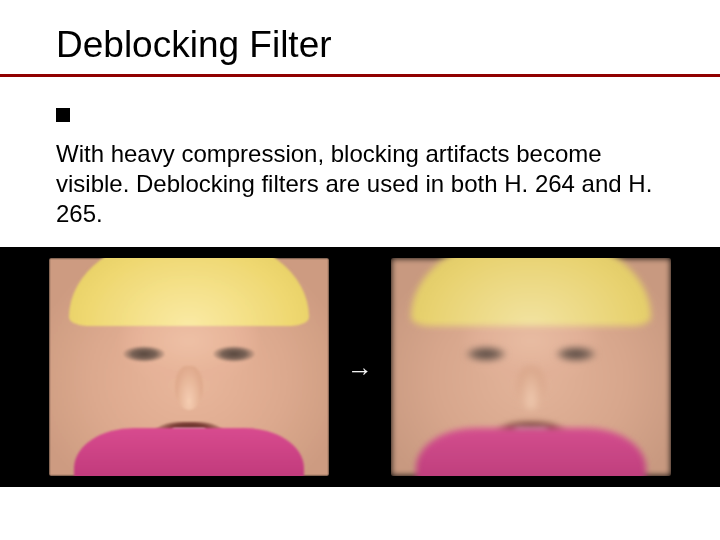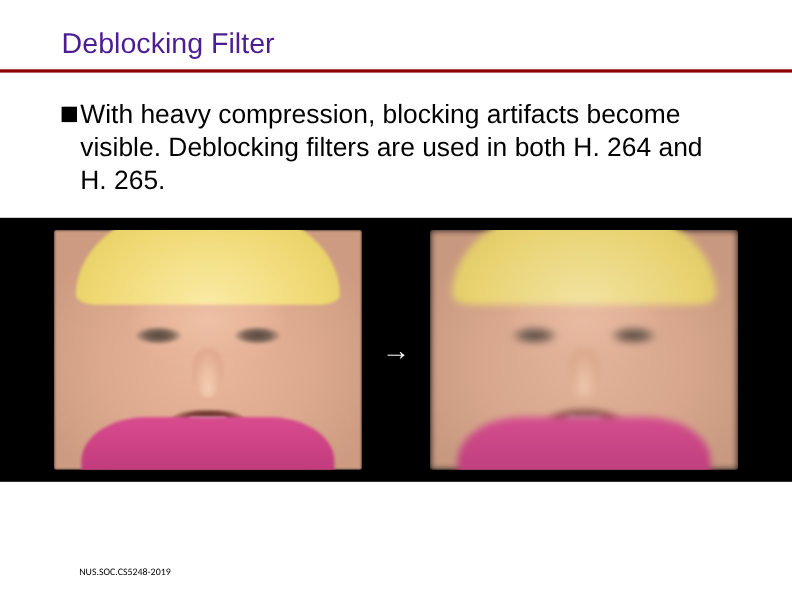--- a/index.html
+++ b/index.html
@@ -11,39 +11,40 @@
     position: relative;
     overflow: hidden;
   }
   .slide {
     width: 100%;
     height: 100%;
     padding: 24px 56px 0 56px;
     position: relative;
   }
   .title {
-    font-size: 26px;
+    font-size: 37px;
     font-weight: 400;
-    color: #4c1d95;
+    color: #000000;
     padding-bottom: 8px;
     font-family: "Trebuchet MS", Verdana, Arial, sans-serif;
   }
   .rule {
     height: 3px;
     background: #900000;
     margin: 0 -56px 0 -56px;
     width: calc(100% + 112px);
   }
   .body-area {
     padding-top: 24px;
   }
   .bullet-row {
     display: flex;
     align-items: flex-start;
-    gap: 3px;
+    gap: 17px;
+    flex-direction: column;
   }
   .bullet-marker {
     width: 14px;
     height: 14px;
     background: #000;
     flex: 0 0 14px;
     margin-top: 7px;
   }
   .bullet-text {
     font-size: 24px;
@@ -219,16 +220,15 @@
       <div class="eye left"></div>
       <div class="eye right"></div>
       <div class="nose"></div>
       <div class="mouth"></div>
       <div class="collar"></div>
     </div>
 
   </div>
 
   <div class="footer">
-    <div>NUS.SOC.CS5248-2019</div>
   </div>
 
 </div>
 
 </body></html>

